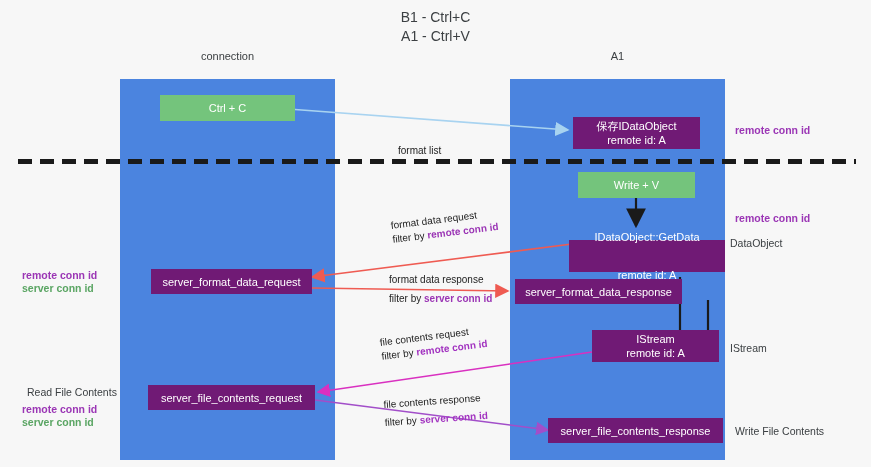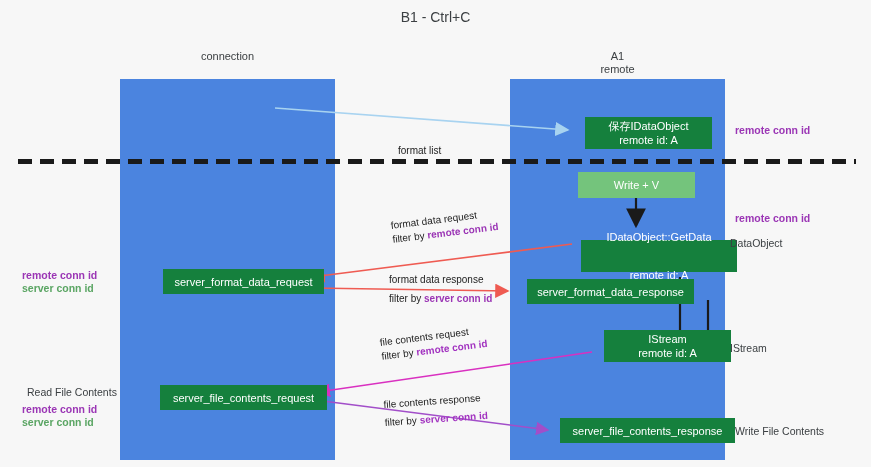--- a/index.html
+++ b/index.html
@@ -20,21 +20,21 @@
   .lane-head .l1{display:block;}
   .lane-head .l2{display:block;}
 
   .title{position:absolute;left:0;top:8px;width:871px;text-align:center;
          font-size:14px;line-height:19px;color:#3c4043;}
 
   .node{position:absolute;box-sizing:border-box;display:flex;flex-direction:column;
         align-items:center;justify-content:center;text-align:center;
         color:#ffffff;font-size:11px;line-height:14px;}
   .node.green{background:#74c47c;}
-  .node.orange{background:#15803d;margin-left:12px;}
+  .node.orange{background:#701a75;}
 
   .divider{position:absolute;left:18px;top:159px;width:838px;height:5px;
     background-image:linear-gradient(to right,#1a1a1a 0 14px,transparent 14px 22px);
     background-size:22px 5px;background-repeat:repeat-x;}
 
   .margin-note{position:absolute;font-size:10.5px;line-height:14px;font-weight:bold;}
   .note-purple{color:#9b36b5;}
   .note-green{color:#5aa563;}
   .plain-note{position:absolute;font-size:10.5px;line-height:14px;color:#3c4043;}
 
@@ -43,28 +43,28 @@
   .edge-label .hl-purple2{color:#a233c0;font-weight:bold;}
   svg.wires{position:absolute;left:0;top:0;width:871px;height:467px;pointer-events:none;}
 </style>
 </head>
 <body>
 
 <div id="stage">
 
   <div class="title">
     <div>B1 - Ctrl+C</div>
+    <div>A1 - Ctrl+V</div>
   </div>
 
   <div class="lane-head" style="left:120px;top:50px;width:215px;">
     <span class="l2">connection</span>
   </div>
   <div class="lane-head" style="left:510px;top:50px;width:215px;">
     <span class="l1">A1</span>
-    <span class="l2">remote</span>
   </div>
 
   <div class="lane lane-b1"></div>
   <div class="lane lane-a1"></div>
 
   <svg class="wires" viewBox="0 0 871 467">
     <defs>
       <marker id="ahBlue" markerWidth="9" markerHeight="9" refX="8" refY="4.5" orient="auto">
         <path d="M0,0 L9,4.5 L0,9 z" fill="#a8d3f0"></path>
       </marker>
@@ -93,20 +93,23 @@
     <path d="M680,277 L680,330" stroke="#1a1a1a" stroke-width="2.2" fill="none"></path>
     <line x1="708" y1="345" x2="708" y2="300" stroke="#1a1a1a" stroke-width="2.2"></line>
 
     <line x1="592" y1="352" x2="318" y2="392" stroke="#d930c0" stroke-width="1.5" marker-end="url(#ahMag)"></line>
 
     <line x1="315" y1="400" x2="548" y2="430" stroke="#a24ec9" stroke-width="1.5" marker-end="url(#ahPur)"></line>
   </svg>
 
   <div class="divider"></div>
 
+  <div class="node green" style="left:160px;top:95px;width:135px;height:26px;">
+    <span>Ctrl + C</span>
+  </div>
 
   <div class="node orange" style="left:573px;top:117px;width:127px;height:32px;">
     <span>保存IDataObject</span>
     <span>remote id: A</span>
   </div>
 
   <div class="node green" style="left:578px;top:172px;width:117px;height:26px;">
     <span>Write + V</span>
   </div>
 

